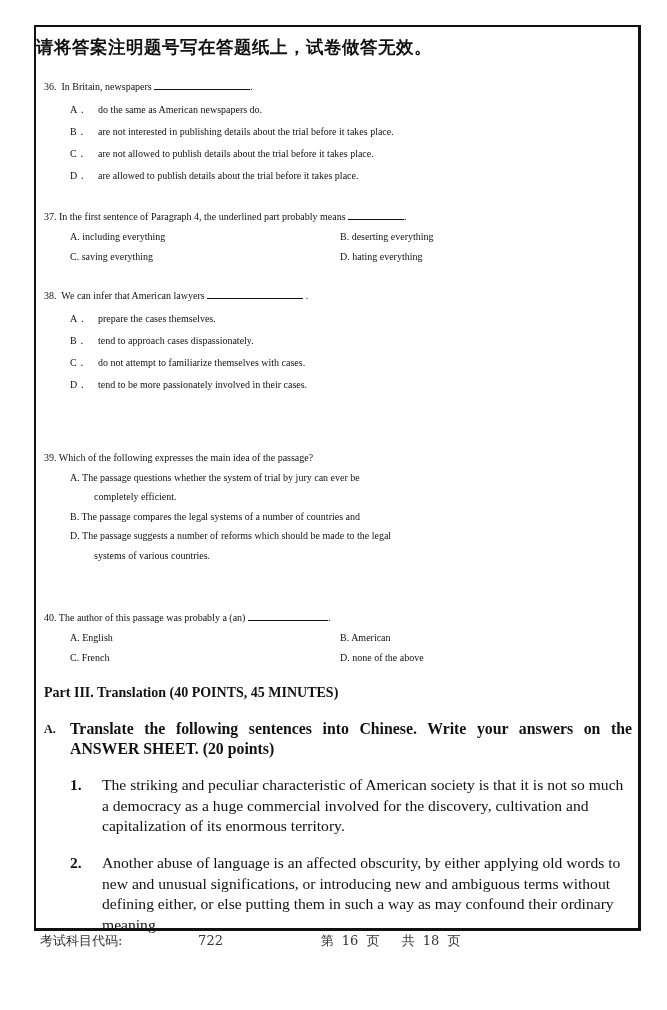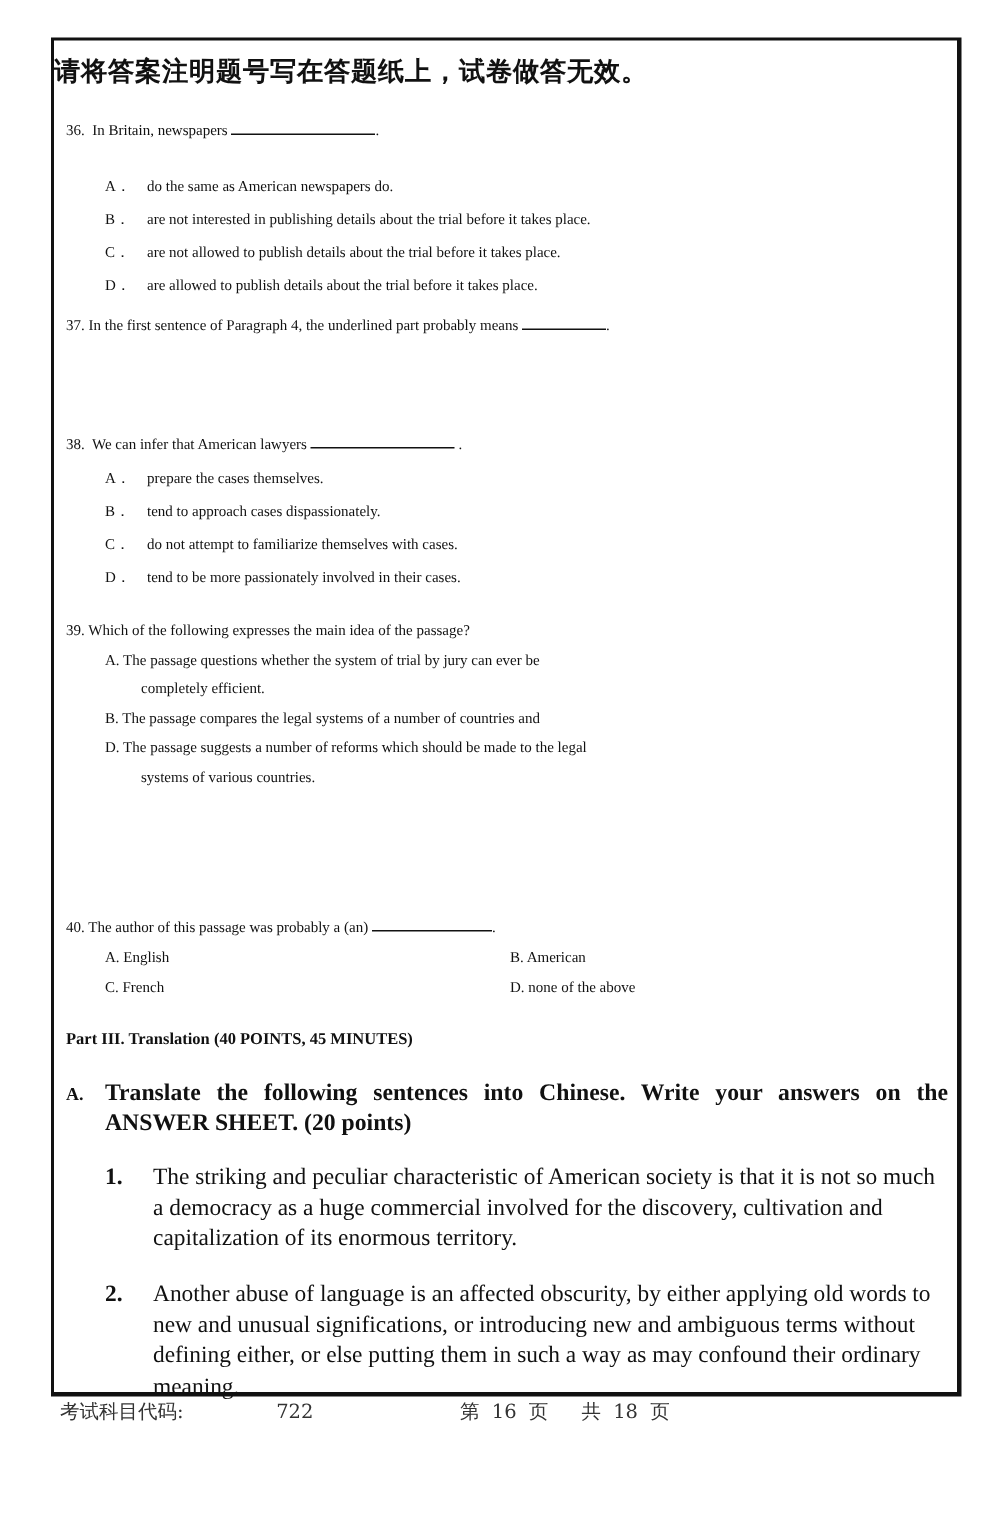--- a/index.html
+++ b/index.html
@@ -10,21 +10,21 @@
   .notice { position: absolute; top: 8px; left: 0; right: 0; 
             font-family: "DejaVu Sans", sans-serif; font-size: 17.5px; font-weight: bold; letter-spacing: 0.5px; }
   .q { position: absolute; left: 8px; right: 6px; font-size: 10px; line-height: 20px; }
   .stem { white-space: nowrap; }
   .blank { display: inline-block; border-bottom: 1px solid #111; height: 14px; vertical-align: baseline; }
   .opt { padding-left: 26px; white-space: nowrap; }
   .opt-fw .letter { display: inline-block; width: 28px; }
   .grid2 { display: grid; grid-template-columns: 270px 250px; padding-left: 26px; }
   .hang { padding-left: 26px; }
   .hang .line2 { padding-left: 24px; display: block; }
-  .parthead { position: absolute; left: 8px; font-weight: bold; font-size: 11px; line-height: 20px; }
+  .parthead { position: absolute; left: 8px; font-weight: bold; font-size: 14px; line-height: 20px; }
   .instr { position: absolute; left: 8px; right: 6px; font-weight: bold; font-size: 15.8px; line-height: 20px; }
   .instr .mark { position: absolute; left: 0; top: 0; font-size: 12px; }
   .instr .body { padding-left: 26px; text-align: justify; text-align-last: left; }
   .trans { position: absolute; left: 34px; right: 6px; font-size: 15.6px; line-height: 20.5px; }
   .trans .num { position: absolute; left: 0; top: 0; font-weight: bold; }
   .trans .txt { padding-left: 32px; }
   .footer { position: absolute; top: 932px; left: 40px; font-family: "DejaVu Serif", serif;
             font-size: 13px; color: #333; white-space: nowrap; }
   .footer span { display: inline-block; text-align: center; }
 </style>
@@ -34,51 +34,57 @@
 <div class="frame">
 
   <div class="notice">请将答案注明题号写在答题纸上，试卷做答无效。</div>
 
   <div class="q" style="top:48px">
     <div class="stem">
       <span>36.</span>&nbsp;
       <span>In Britain, newspapers</span>
       <span class="blank" style="width:96px"></span><span>.</span>
     </div>
-    <div style="margin-top:16px">
+    <div style="margin-top:2px">
       <div class="opt opt-fw" style="line-height:22px"><span class="letter">A．</span><span>do the same as American newspapers do.</span></div>
       <div class="opt opt-fw" style="line-height:22px"><span class="letter">B．</span><span>are not interested in publishing details about the trial before it takes place.</span></div>
       <div class="opt opt-fw" style="line-height:22px"><span class="letter">C．</span><span>are not allowed to publish details about the trial before it takes place.</span></div>
       <div class="opt opt-fw" style="line-height:22px"><span class="letter">D．</span><span>are allowed to publish details about the trial before it takes place.</span></div>
     </div>
   </div>
 
   <div class="q" style="top:178px">
     <div class="stem">
       <span>37.</span>
       <span>In the first sentence of Paragraph 4, the underlined part probably means</span>
       <span class="blank" style="width:56px"></span><span>.</span>
+    </div>
+    <div class="grid2">
+      <div><span>A.</span> <span>including everything</span></div>
+      <div><span>B.</span> <span>deserting everything</span></div>
+      <div><span>C.</span> <span>saving everything</span></div>
+      <div><span>D.</span> <span>hating everything</span></div>
     </div>
   </div>
 
   <div class="q" style="top:257px">
     <div class="stem">
       <span>38.</span>&nbsp;
       <span>We can infer that American lawyers</span>
       <span class="blank" style="width:96px"></span>&nbsp;<span>.</span>
     </div>
     <div style="margin-top:2px">
       <div class="opt opt-fw" style="line-height:22px"><span class="letter">A．</span><span>prepare the cases themselves.</span></div>
       <div class="opt opt-fw" style="line-height:22px"><span class="letter">B．</span><span>tend to approach cases dispassionately.</span></div>
       <div class="opt opt-fw" style="line-height:22px"><span class="letter">C．</span><span>do not attempt to familiarize themselves with cases.</span></div>
       <div class="opt opt-fw" style="line-height:22px"><span class="letter">D．</span><span>tend to be more passionately involved in their cases.</span></div>
     </div>
   </div>
 
-  <div class="q" style="top:384px;line-height:19.5px">
+  <div class="q" style="top:421px;line-height:19.5px">
     <div class="stem">
       <span>39.</span>
       <span>Which of the following expresses the main idea of the passage?</span>
     </div>
     <div class="hang"><span>A.</span> <span>The passage questions whether the system of trial by jury can ever be</span><span class="line2">completely efficient.</span></div>
     <div class="hang"><span>B.</span> <span>The passage compares the legal systems of a number of countries and</span></div>
     <div class="hang"><span>D.</span> <span>The passage suggests a number of reforms which should be made to the legal</span><span class="line2">systems of various countries.</span></div>
   </div>
 
   <div class="q" style="top:579px">
@@ -109,20 +115,20 @@
 
   <div class="trans" style="top:826px">
     <span class="num">2.</span>
     <div class="txt">Another abuse of language is an affected obscurity, by either applying old words to new and unusual significations, or introducing new and ambiguous terms without defining either, or else putting them in such a way as may confound their ordinary meaning.</div>
   </div>
 
 </div>
 
 <div class="footer">
   <span>考试科目代码:</span>
-  <span style="margin-left:10px;width:120px">722</span>
+  <span style="margin-left:24px;width:120px">722</span>
   <span style="margin-left:46px">第</span>
   <span style="margin-left:4px">16</span>
   <span style="margin-left:4px">页</span>
   <span style="margin-left:18px">共</span>
   <span style="margin-left:4px">18</span>
   <span style="margin-left:4px">页</span>
 </div>
 
 </body></html>

